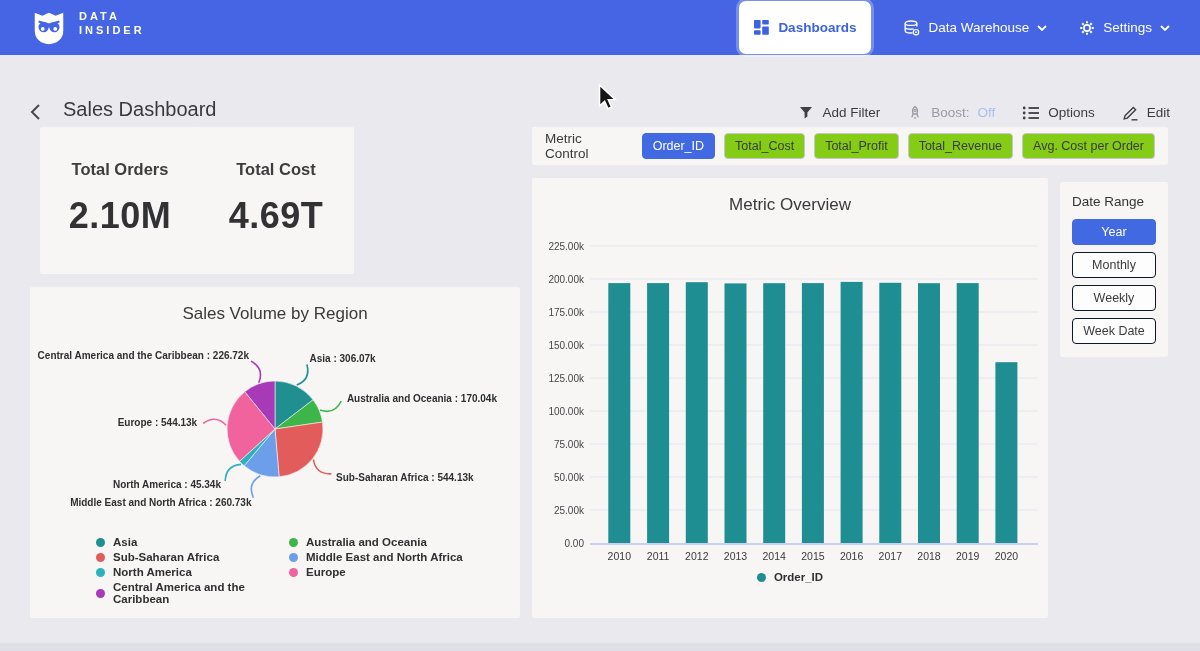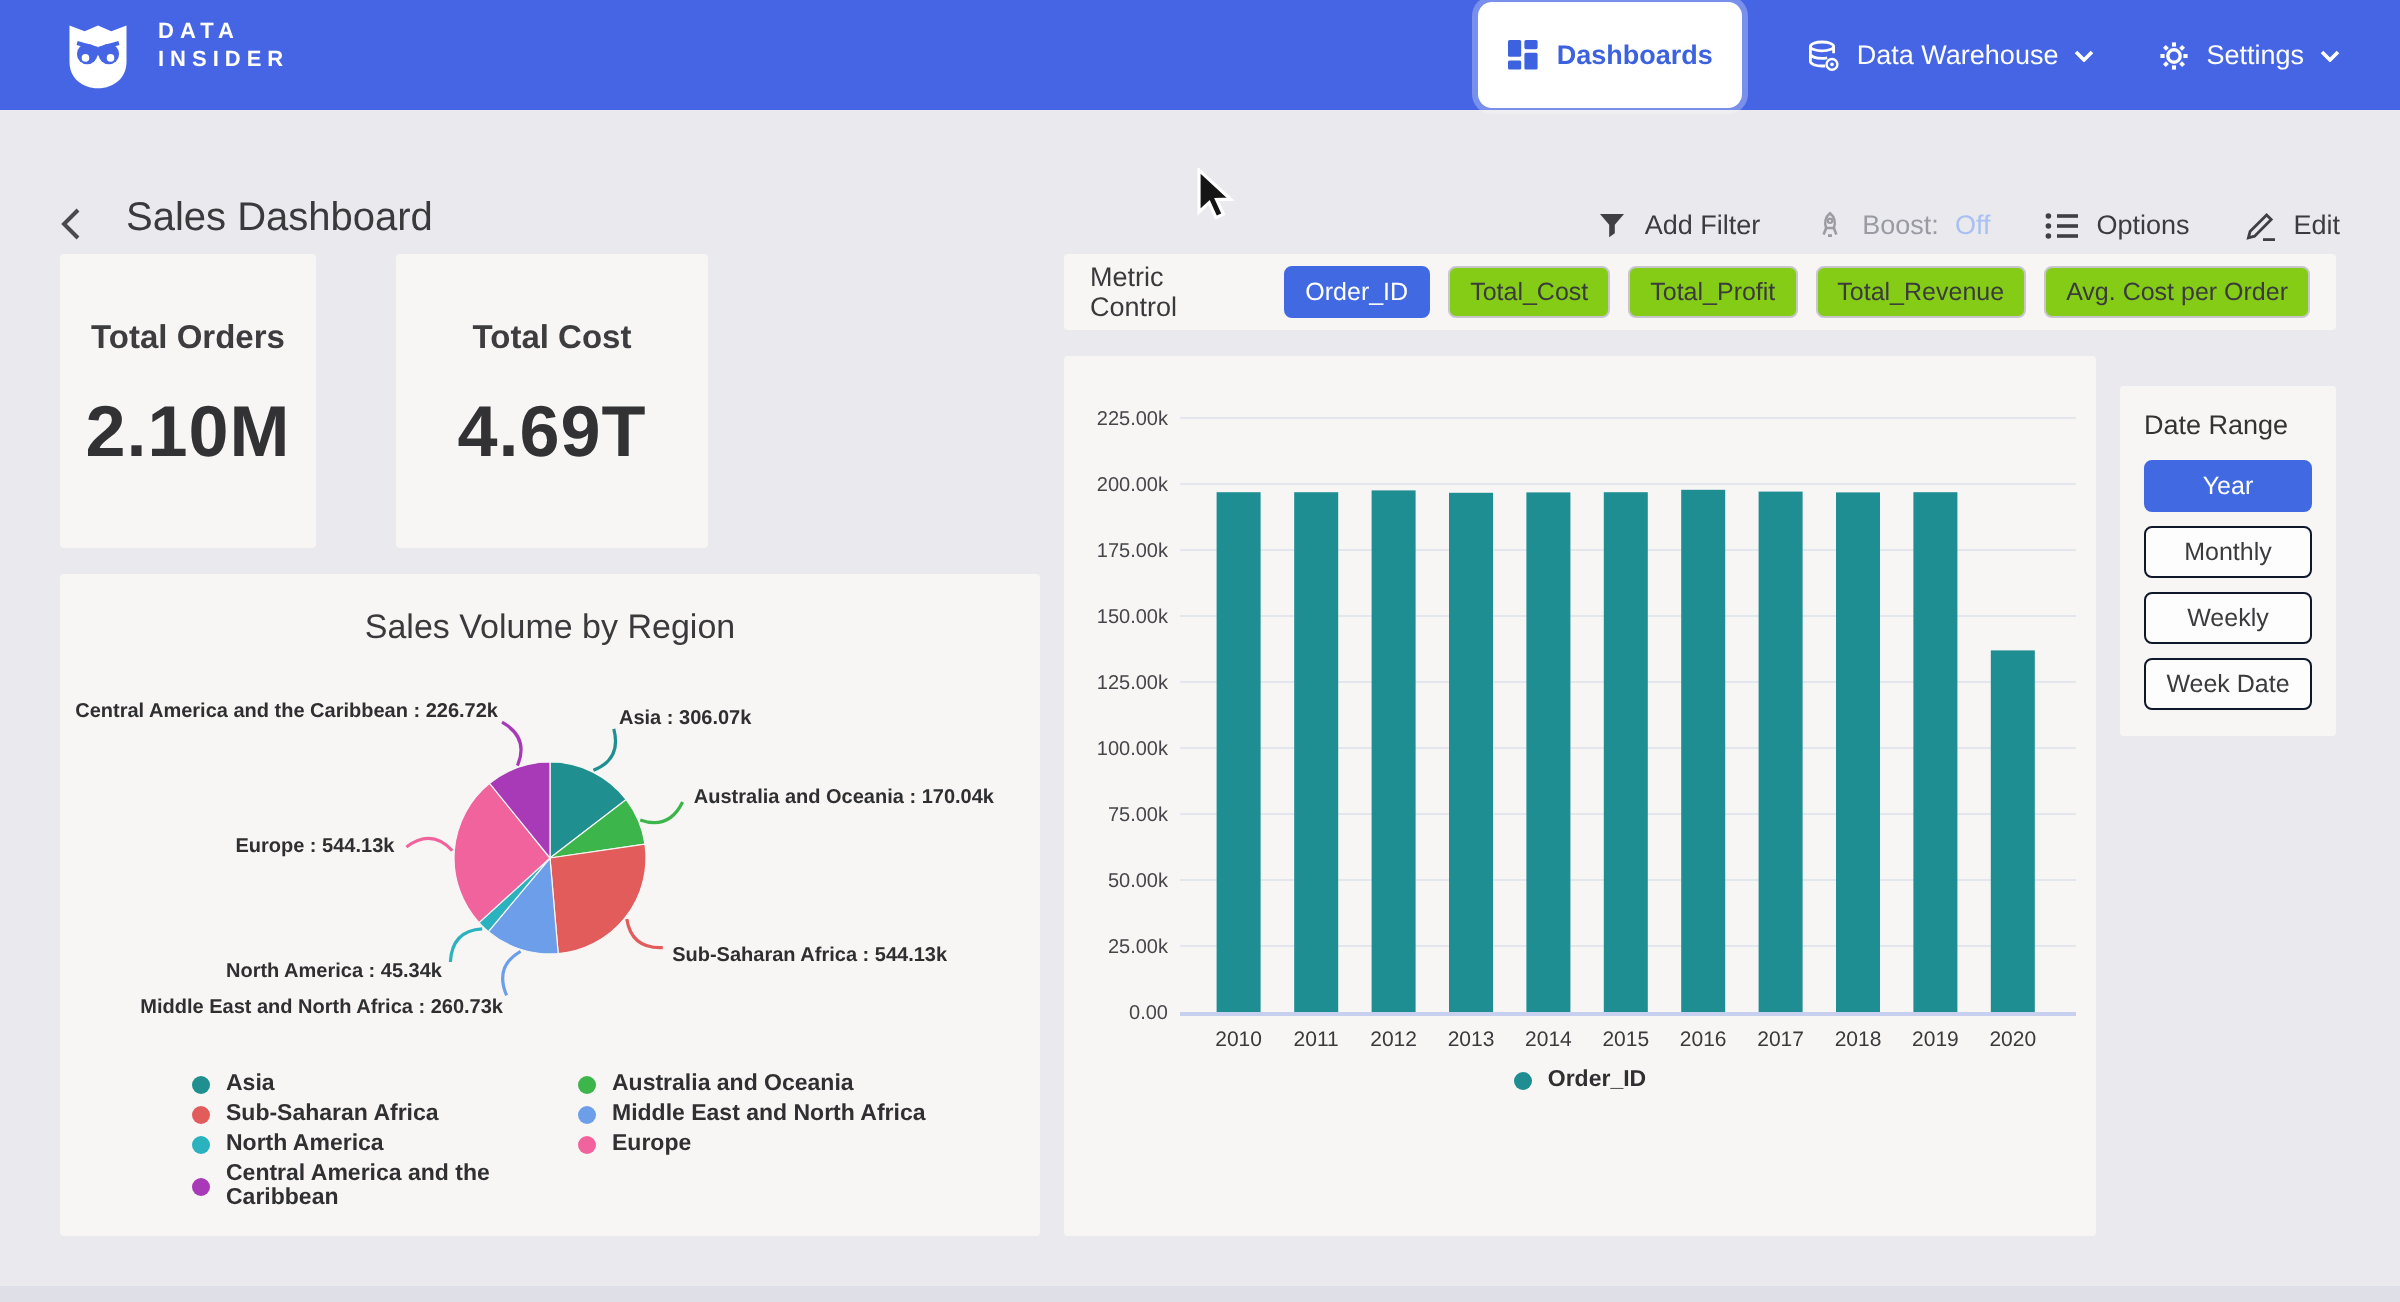--- a/index.html
+++ b/index.html
@@ -23,40 +23,40 @@
   .back-btn { background:none; border:none; margin-right:22px; cursor:pointer; display:flex; align-items:center; }
   .page-title { font-size:20px; font-weight:500; color:#3a3a3c; }
   .subheader-actions { margin-left:auto; display:flex; align-items:center; gap:27px; }
   .action { display:flex; align-items:center; gap:8px; font-size:13.5px; color:#3c3c40; font-weight:500; cursor:pointer; }
   .action .muted { color:#9a9aa2; }
   .boost-off { color:#a9c0f2; }
 
   
   .card { position:absolute; background:#f7f6f5; border-radius:2px; }
   .kpi { text-align:center; }
-  #kpi-0 { left:30px;  top:127px; width:128px; height:147px; }
+  #kpi-0 { left:40px;  top:127px; width:160px; height:147px; }
   #kpi-1 { left:198px; top:127px; width:156px; height:147px; }
   #kpi-2 { left:366px; top:127px; width:155px; height:147px; }
   .kpi-label { margin-top:33px; font-size:16.5px; font-weight:600; color:#3d3d3f; }
   .kpi-value { margin-top:16px; font-size:36px; font-weight:700; color:#323234; letter-spacing:.5px; }
 
   #metric-bar { left:532px; top:127px; width:636px; height:38px; display:flex; align-items:center; gap:9px; padding:0 13px; }
   .metric-label { font-size:13.5px; color:#3a3a3c; margin-right:5px; }
   .chip { font-family:inherit; font-size:12.5px; color:#3b3b3d; background:#84cc16; border:1px solid #c6c6cc;
           border-radius:4px; padding:5px 10px; cursor:pointer; white-space:nowrap; }
   .chip.sel { background:#4169e1; border-color:#4169e1; color:#fff; }
 
   #bar-card { left:532px; top:178px; width:516px; height:440px; }
   .chart-title { padding-top:17px; text-align:center; font-size:17px; font-weight:500; color:#3a3a3c; }
   #bar-svg { display:block; margin-top:4px; }
   .chart-legend { display:flex; justify-content:center; align-items:center; gap:8px; font-size:11.5px;
                   font-weight:700; color:#303032; margin-top:4px; cursor:pointer; }
   .dot { width:10px; height:10px; border-radius:50%; display:inline-block; flex:0 0 auto; }
 
-  #date-card { left:1060px; top:193px; width:108px; height:175px; padding:12px; }
+  #date-card { left:1060px; top:182px; width:108px; height:175px; padding:12px; }
   .dr-label { font-size:13.5px; color:#333; margin-bottom:10px; }
   .dr-btn { display:block; width:100%; font-family:inherit; font-size:12.5px; color:#3b3b3d; background:#fdfdfe;
             border:1px solid #0f172a; border-radius:4px; padding:5px 0; margin-bottom:7px; cursor:pointer; text-align:center; }
   .dr-btn.sel { background:#4169e1; border-color:#4169e1; color:#fff; }
 
   #pie-card { left:30px; top:287px; width:490px; height:331px; }
   #pie-svg { display:block; }
   #pie-legend { display:grid; grid-template-columns:193px auto; row-gap:3px; padding-left:66px; margin-top:12px; }
   .legend-item { display:flex; align-items:center; gap:8px; font-size:11.5px; font-weight:700; color:#303032; cursor:pointer; }
   .legend-item .dot { width:9px; height:9px; }
@@ -195,20 +195,21 @@
     <div id="metric-chips" style="display:flex;gap:9px;">
         <button class="chip sel">Order_ID</button>
         <button class="chip">Total_Cost</button>
         <button class="chip">Total_Profit</button>
         <button class="chip">Total_Revenue</button>
         <button class="chip">Avg. Cost per Order</button>
       </div>
   </div>
 
   <div class="card" id="bar-card">
+    <div class="chart-title">Metric Overview</div>
     <svg id="bar-svg" width="516" height="348" viewBox="0 0 516 348">
         <line x1="58" y1="27" x2="506" y2="27" stroke="#e4e6ee" stroke-width="1"></line>
         <text x="52" y="30.5" text-anchor="end" font-size="10px" fill="#46464a">225.00k</text>
         <line x1="58" y1="60" x2="506" y2="60" stroke="#e4e6ee" stroke-width="1"></line>
         <text x="52" y="63.5" text-anchor="end" font-size="10px" fill="#46464a">200.00k</text>
         <line x1="58" y1="93" x2="506" y2="93" stroke="#e4e6ee" stroke-width="1"></line>
         <text x="52" y="96.5" text-anchor="end" font-size="10px" fill="#46464a">175.00k</text>
         <line x1="58" y1="126" x2="506" y2="126" stroke="#e4e6ee" stroke-width="1"></line>
         <text x="52" y="129.5" text-anchor="end" font-size="10px" fill="#46464a">150.00k</text>
         <line x1="58" y1="159" x2="506" y2="159" stroke="#e4e6ee" stroke-width="1"></line>

